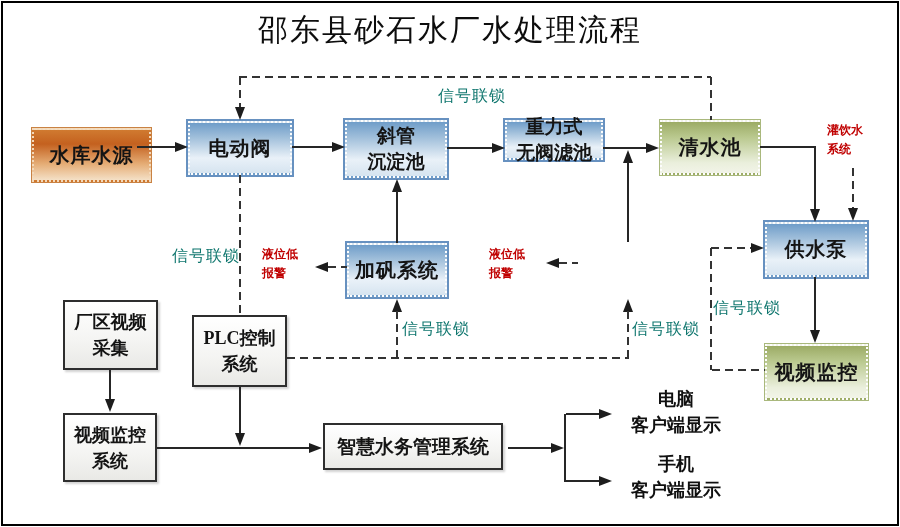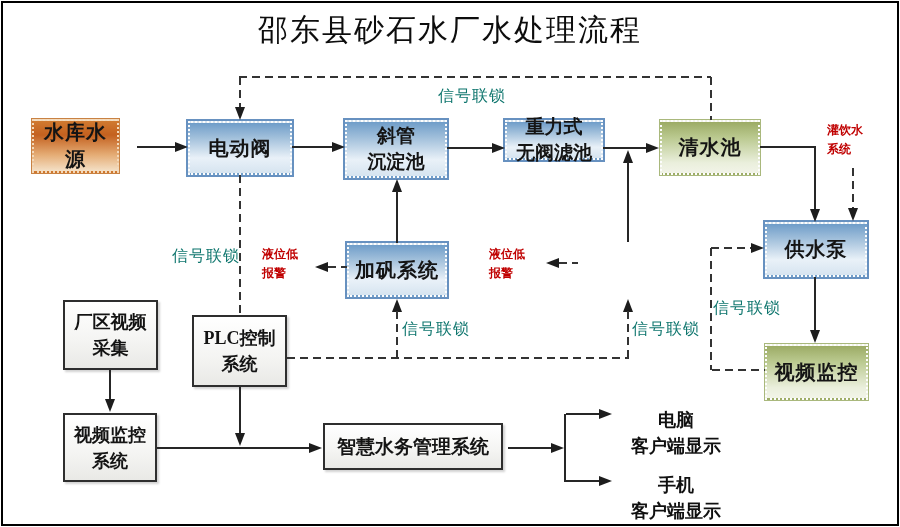--- a/index.html
+++ b/index.html
@@ -24,32 +24,32 @@
   .hl{position:absolute;height:2px;background:#262626;}
   .vl{position:absolute;width:2px;background:#262626;}
   .dh{position:absolute;height:2px;background:repeating-linear-gradient(90deg,#333 0 8px,transparent 8px 13px);}
   .dv{position:absolute;width:2px;background:repeating-linear-gradient(180deg,#333 0 8px,transparent 8px 13px);}
   .ar{position:absolute;width:0;height:0;border:5px solid transparent;border-right:0;border-left:13px solid #1d1d1d;}
   .al{position:absolute;width:0;height:0;border:5px solid transparent;border-left:0;border-right:13px solid #1d1d1d;}
   .ad{position:absolute;width:0;height:0;border:5px solid transparent;border-bottom:0;border-top:13px solid #1d1d1d;}
   .au{position:absolute;width:0;height:0;border:5px solid transparent;border-top:0;border-bottom:13px solid #1d1d1d;}
   .lbl{position:absolute;font-size:16px;color:#0f766e;white-space:nowrap;letter-spacing:1px;}
   .red{position:absolute;font-size:12px;font-weight:bold;color:#c00000;text-align:left;line-height:19px;}
-  .client{position:absolute;font-size:18px;font-weight:bold;color:#101010;text-align:center;line-height:26px;margin-top:21px;}
+  .client{position:absolute;font-size:18px;font-weight:bold;color:#101010;text-align:center;line-height:26px;}
   .bx span, .red span, .client span{display:block;}
 </style>
 </head>
 <body>
 
 <div id="stage">
   <div class="frame"></div>
 
   <div class="title">邵东县砂石水厂水处理流程</div>
 
-  <div class="bx orange f20" style="left:32px;top:119px;width:87px;height:54px">
+  <div class="bx orange f20" style="left:32px;top:128px;width:119px;height:54px">
     <span>水库水源</span>
   </div>
   <div class="bx blue f20" style="left:188px;top:121px;width:104px;height:54px">
     <span>电动阀</span>
   </div>
   <div class="bx blue f19" style="left:345px;top:120px;width:102px;height:58px">
     <span>斜管</span>
     <span>沉淀池</span>
   </div>
   <div class="bx blue f19" style="left:505px;top:120px;width:98px;height:40px">

